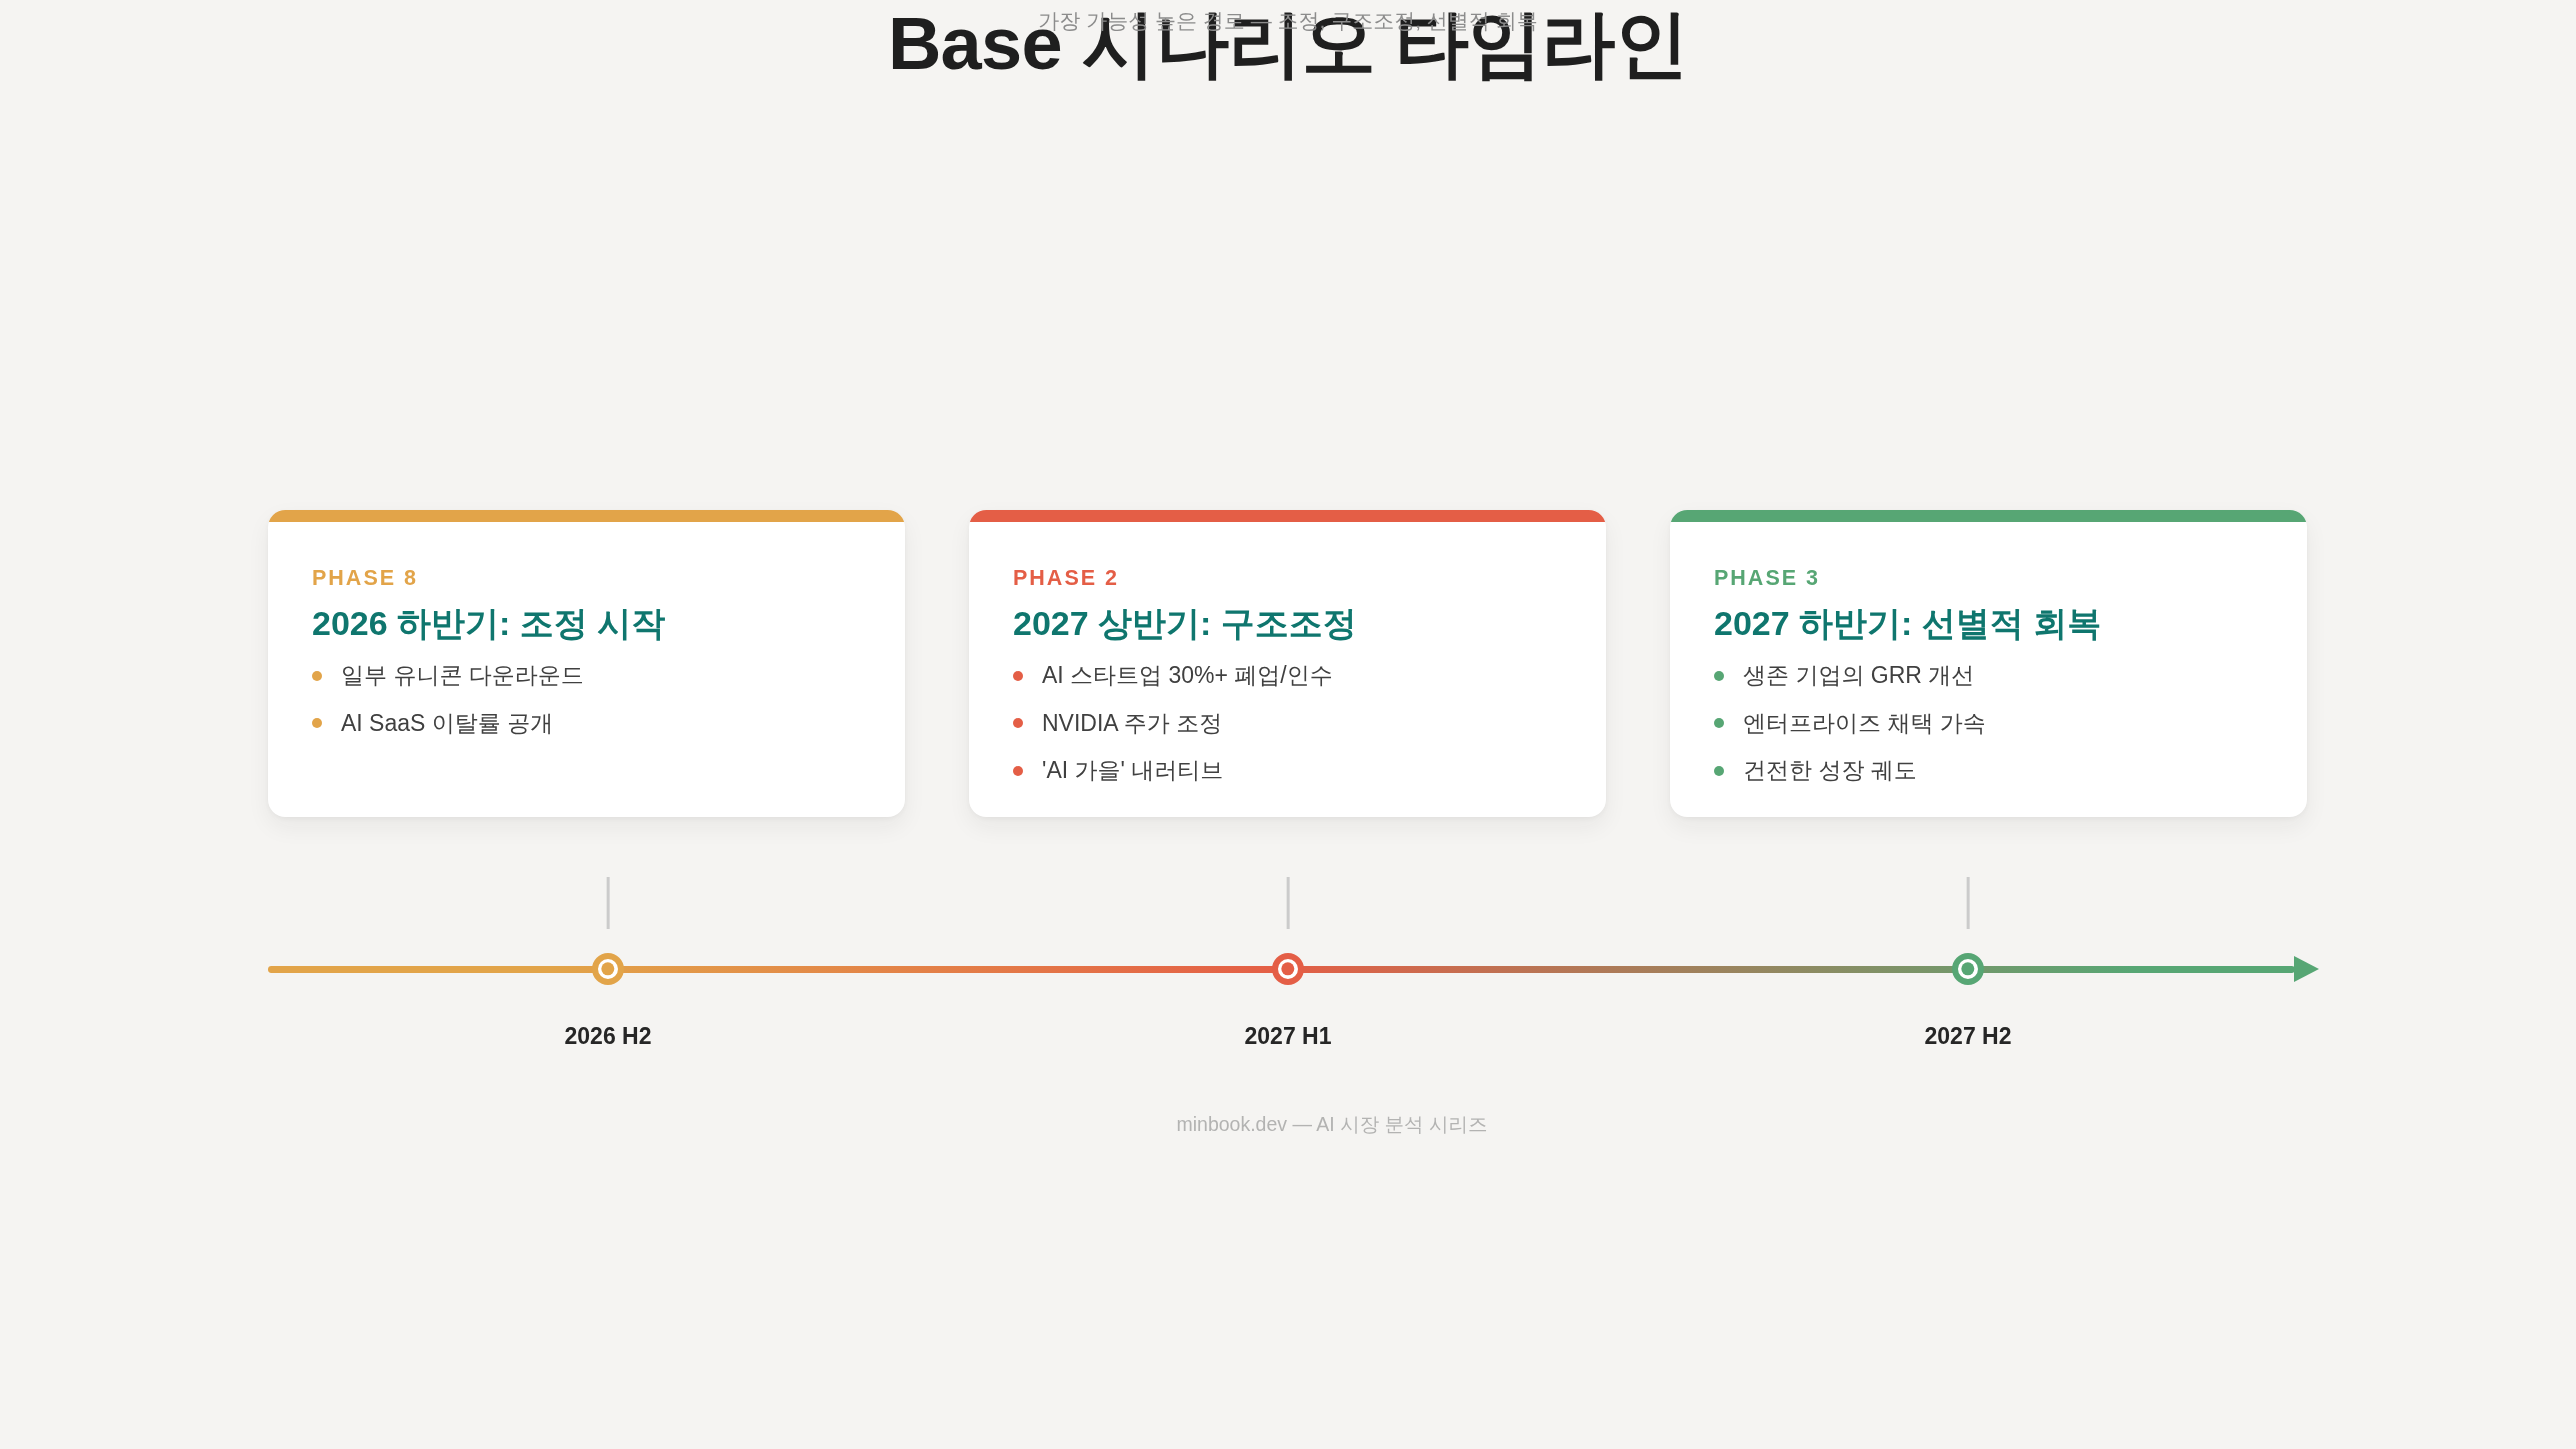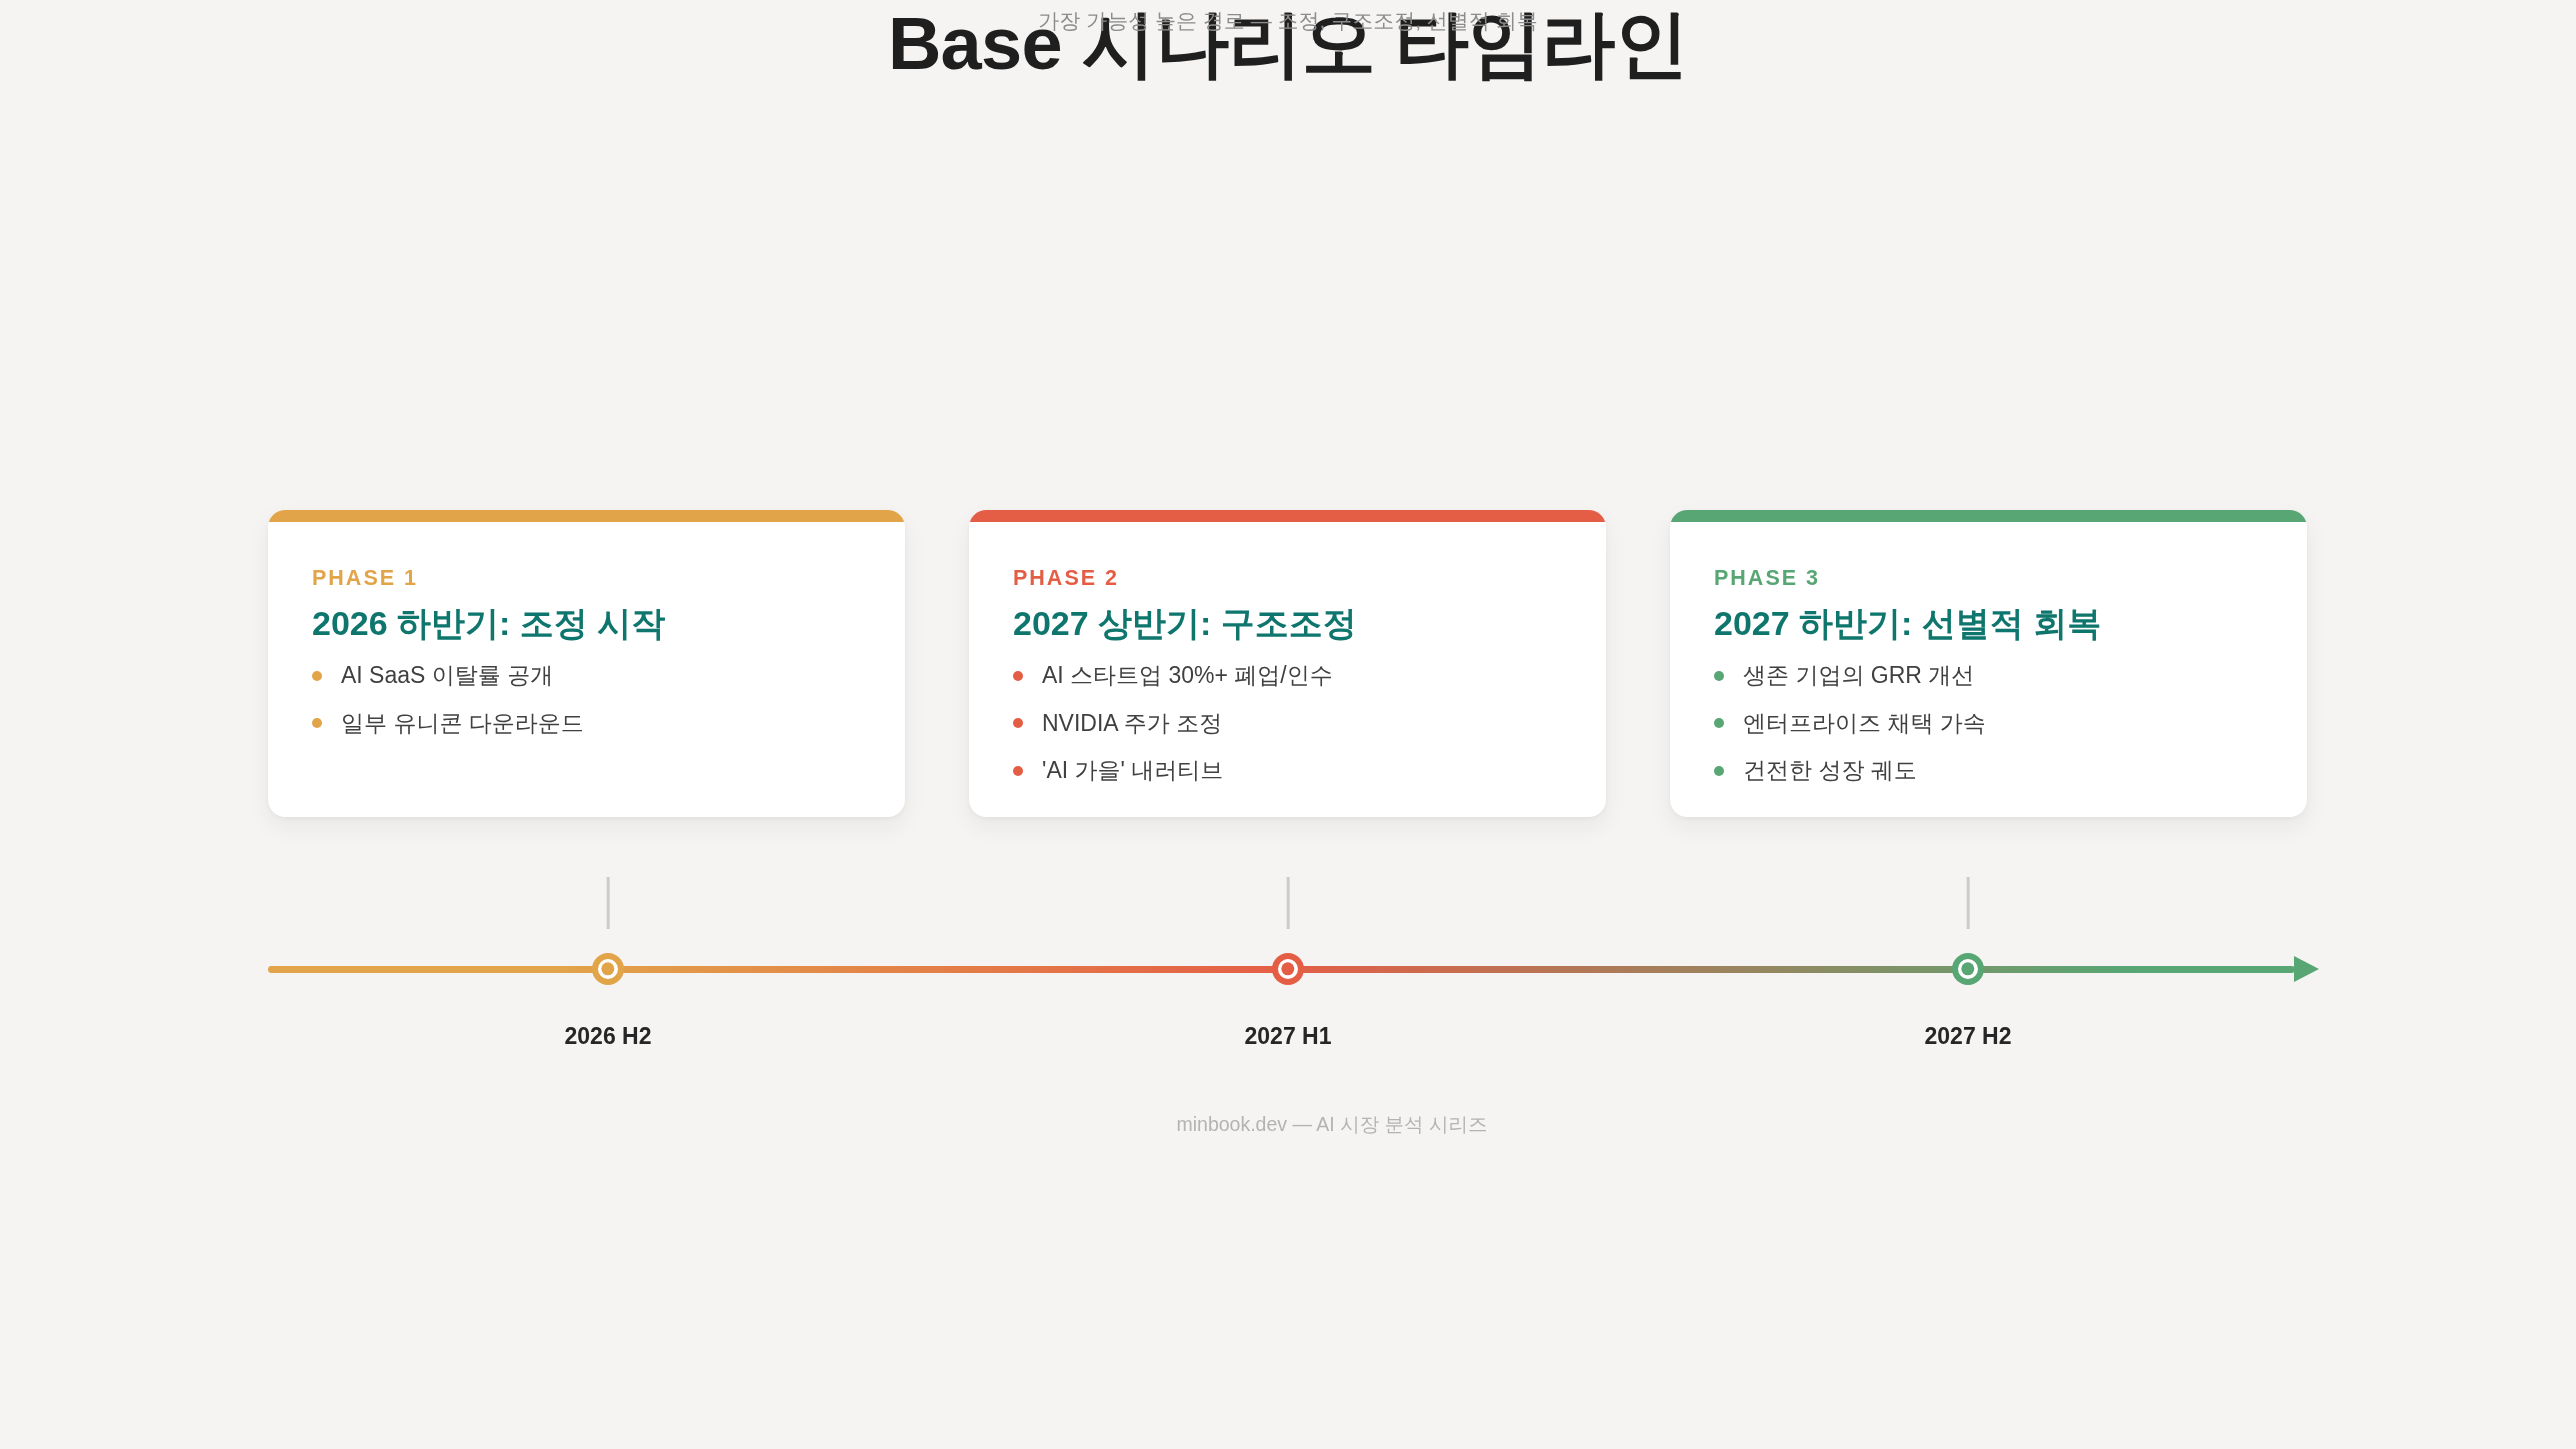--- a/index.html
+++ b/index.html
@@ -125,30 +125,30 @@
 <div class="stage">
 
   <div class="title">Base 시나리오 타임라인</div>
   <div class="subtitle">가장 가능성 높은 경로 — 조정, 구조조정, 선별적 회복</div>
 
   <div class="cards">
 
     <div class="card" style="--accent: #E2A449;">
       <div class="card-strip"></div>
       <div class="card-body">
-        <div class="phase-label">PHASE 1</div>
+        <div class="phase-label">PHASE 8</div>
         <div class="card-title">2026 하반기: 조정 시작</div>
         <ul class="bullets">
           <li class="bullet-row">
             <span class="bullet-dot"></span>
+            <span class="bullet-text">일부 유니콘 다운라운드</span>
+          </li>
+          <li class="bullet-row">
+            <span class="bullet-dot"></span>
             <span class="bullet-text">AI SaaS 이탈률 공개</span>
-          </li>
-          <li class="bullet-row">
-            <span class="bullet-dot"></span>
-            <span class="bullet-text">일부 유니콘 다운라운드</span>
           </li>
         </ul>
       </div>
     </div>
 
     <div class="card" style="--accent: #E45E46;">
       <div class="card-strip"></div>
       <div class="card-body">
         <div class="phase-label">PHASE 2</div>
         <div class="card-title">2027 상반기: 구조조정</div>

